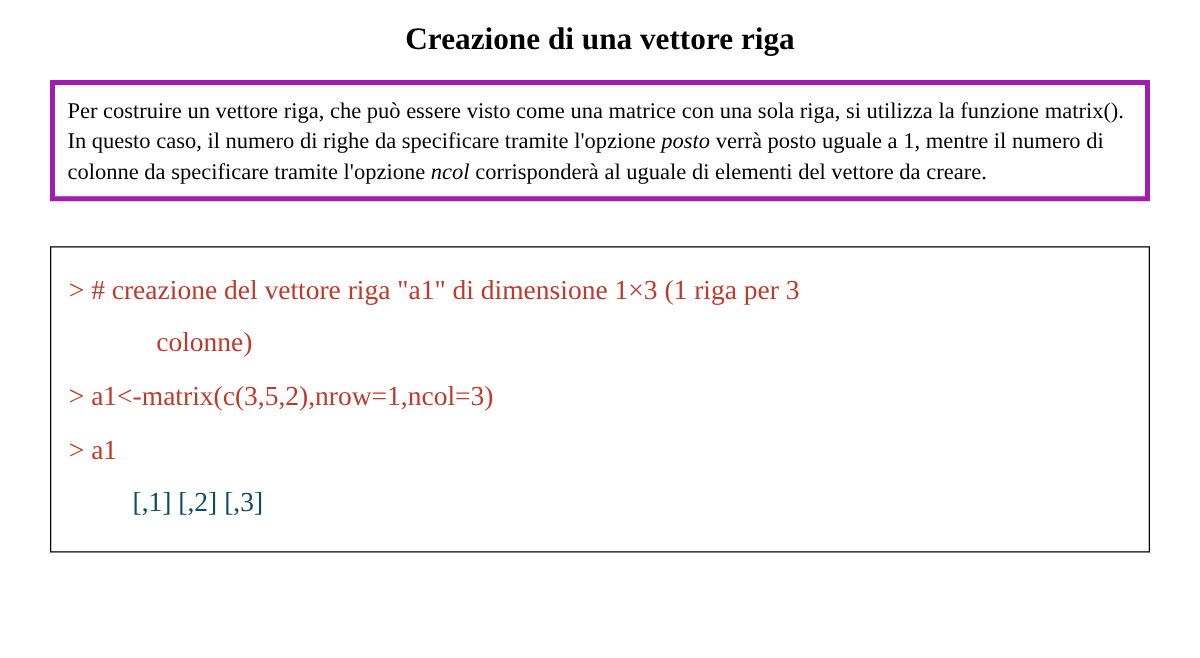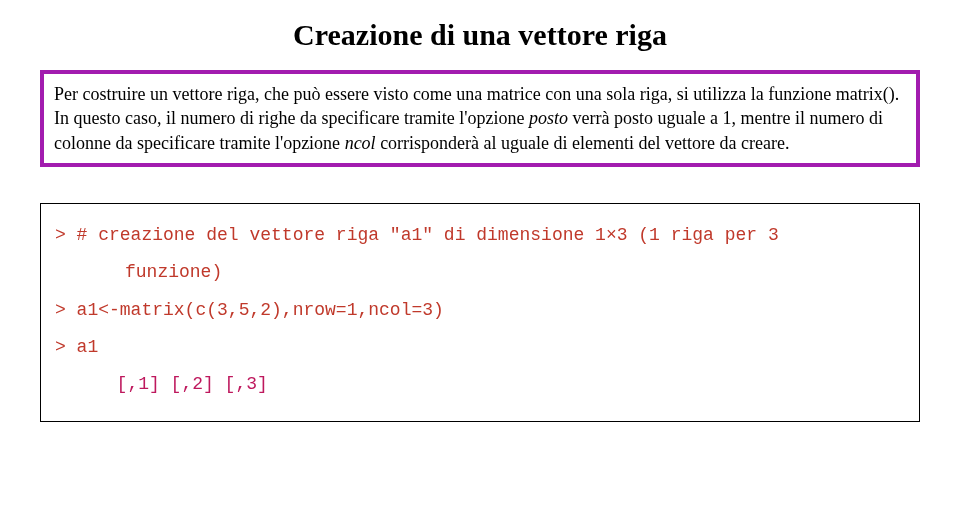--- a/index.html
+++ b/index.html
@@ -10,69 +10,69 @@
     body {
       width: 960px;
       height: 526px;
       background: #ffffff;
       font-family: "Times New Roman", Times, serif;
       color: #000000;
       padding: 18px 40px;
     }
     .page-title {
       text-align: center;
-      font-size: 30px;
+      font-size: 25px;
       font-weight: bold;
       margin-bottom: 18px;
     }
     .description-box {
       border: 4px solid #a21caf;
       padding: 8px 10px;
       font-size: 18px;
       line-height: 1.35;
       margin-bottom: 36px;
     }
     .description-box .italic {
       font-style: italic;
     }
     .code-box {
       border: 1px solid #000;
       padding: 20px 14px 14px 14px;
-      font-family: Liberation Mono, monospace;
-      font-size: 18px;
+      font-family: Liberation Serif, serif;
+      font-size: 22px;
       line-height: 1.3;
       color: #c0392b;
     }
     .code-line {
       margin-bottom: 14px;
     }
     .code-indent {
       padding-left: 70px;
       margin-bottom: 14px;
     }
     .code-output-header {
       white-space: pre;
       padding-left: 40px;
-      color: #be185d;
+      color: #0c4a6e;
       margin-bottom: 10px;
     }
     .code-output-row {
       white-space: pre;
       color: #c0392b;
     }
   </style>
 </head>
 <body>
 
 <h1 class="page-title">Creazione di una vettore riga</h1>
 
 <div class="description-box">
   <span>Per costruire un vettore riga, che può essere visto come una matrice con una sola riga, si utilizza la funzione matrix().</span><br>
   <span>In questo caso, il numero di righe da specificare tramite l'opzione </span><span class="italic">posto</span><span> verrà posto uguale a 1, mentre il numero di colonne da specificare  tramite l'opzione </span><span class="italic">ncol</span><span> corrisponderà al uguale di elementi del vettore da creare.</span>
 </div>
 
 <div class="code-box">
   <div class="code-line">&gt; # creazione del vettore riga "a1" di dimensione 1×3 (1 riga per 3</div>
-  <div class="code-indent">funzione)</div>
+  <div class="code-indent">colonne)</div>
   <div class="code-line">&gt; a1&lt;-matrix(c(3,5,2),nrow=1,ncol=3)</div>
   <div class="code-line">&gt; a1</div>
   <div class="code-output-header">  [,1] [,2] [,3]</div>
 </div>
 
 </body></html>

